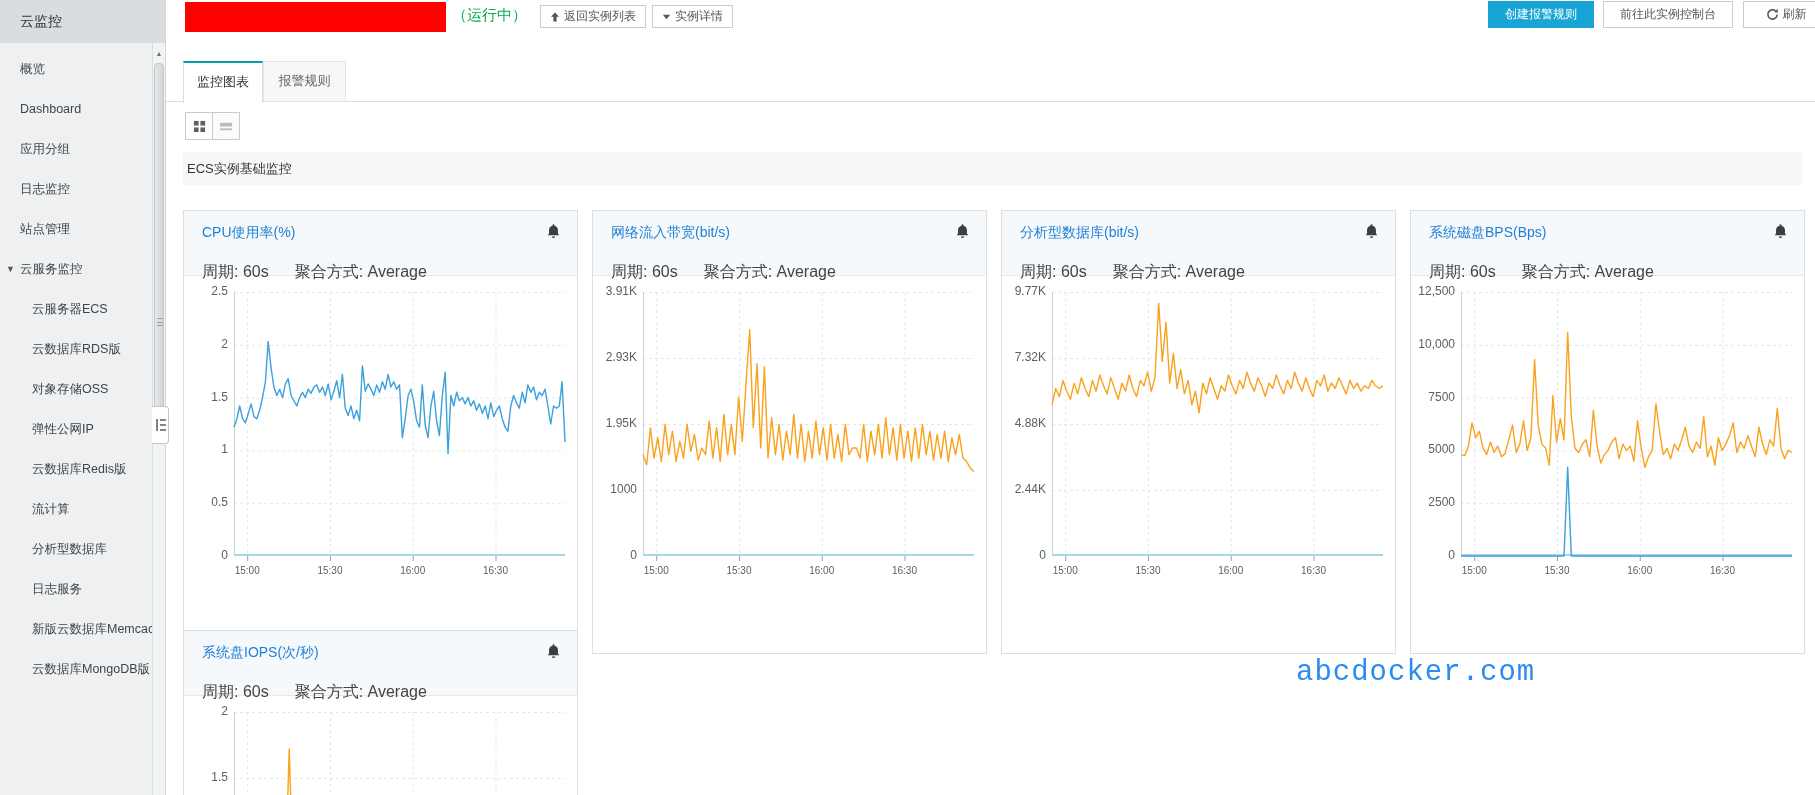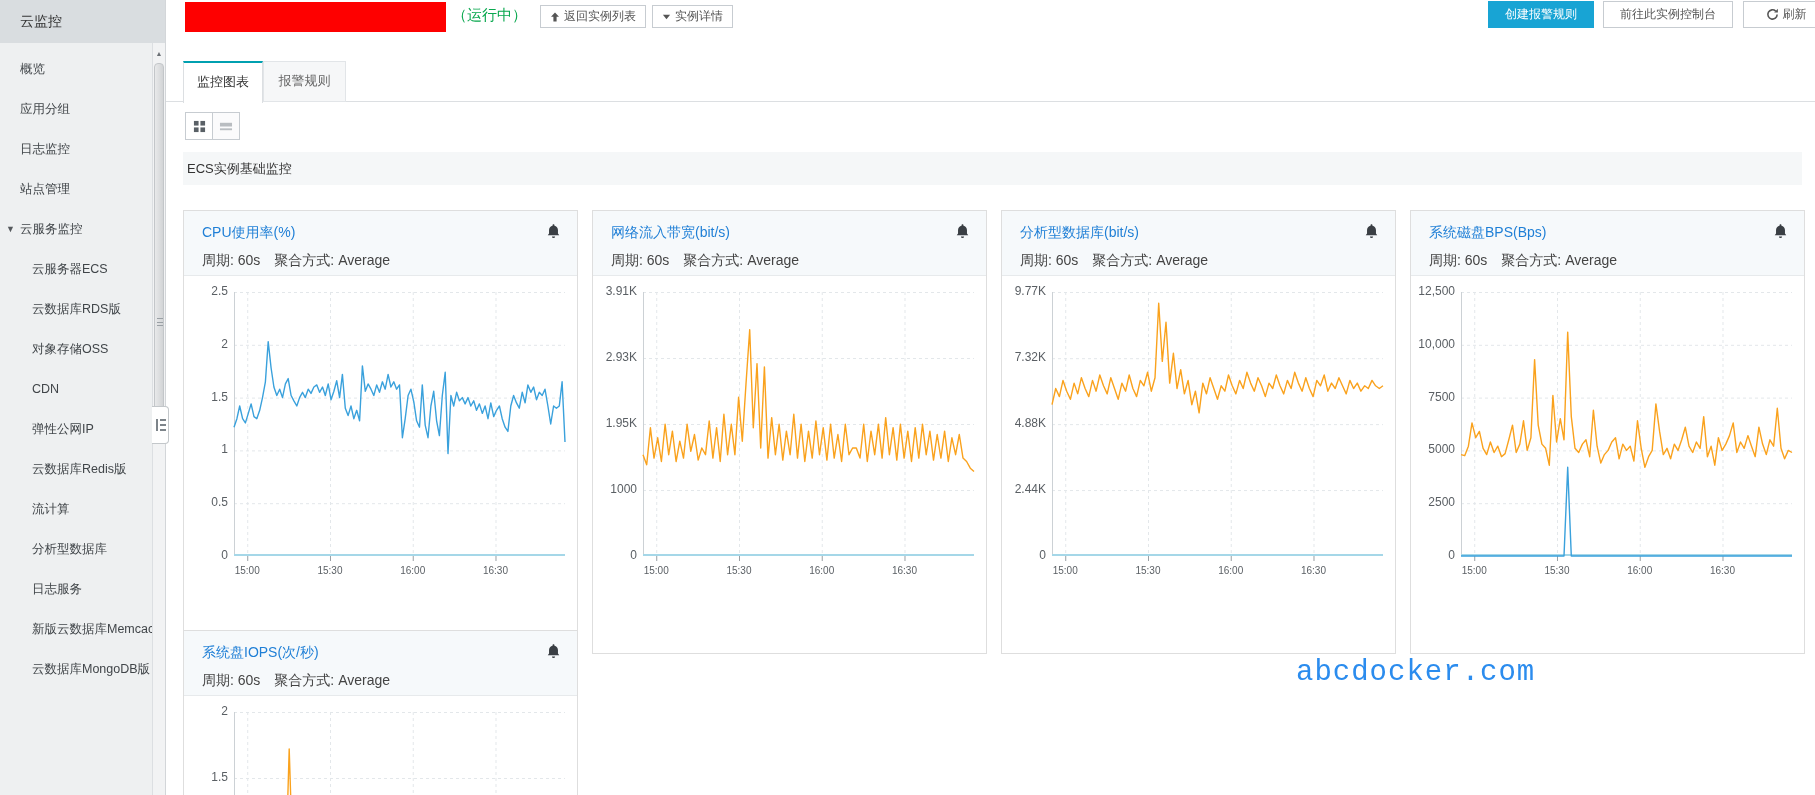--- a/index.html
+++ b/index.html
@@ -68,47 +68,47 @@
   .section-band { position:absolute; left:17px; top:152px; width:1619px; height:33px;
     background:#f5f7f8; display:flex; align-items:center; }
   .section-band span { font-size:13px; color:#333; padding-left:4px; }
 
   
   .cards { position:absolute; left:17px; top:210px; width:1622px; }
   .card { position:absolute; width:395px; height:444px; background:#fff; border:1px solid #dedede; }
   .card-head { position:relative; height:65px; background:#f6f9fb; border-bottom:1px solid #e7eaec;
     padding:13px 16px 0 18px; }
   .card-title { font-size:14px; color:#1f7fd6; cursor:pointer; }
-  .card-sub { margin-top:10px; font-size:14px; color:#444; display:flex; gap:14px; }
+  .card-sub { margin-top:20px; font-size:16px; color:#444; display:flex; gap:26px; }
   .bell { position:absolute; right:14px; top:12px; width:18px; height:18px; cursor:pointer; }
   .chart-body { position:relative; width:393px; height:330px; }
   .ytick { position:absolute; left:0; width:44px; text-align:right; font-size:12px; color:#5a5f64; }
   .xtick { position:absolute; width:44px; text-align:center; font-size:10px; color:#5a5f64; }
 
   
   .watermark { position:absolute; left:1296px; top:656px; font-family:"Liberation Mono","DejaVu Sans Mono",monospace;
     font-size:29px; color:#2b8cee; letter-spacing:1px; }
 </style>
 </head>
 <body>
 
 <div class="app">
 
   <aside class="sidebar">
     <div class="sb-header">云监控</div>
     <nav class="sb-nav" id="sidebar-list">
         <div class="sb-item"><span>概览</span></div>
+        <div class="sb-item"><span>Dashboard</span></div>
         <div class="sb-item"><span>应用分组</span></div>
         <div class="sb-item"><span>日志监控</span></div>
         <div class="sb-item"><span>站点管理</span></div>
         <div class="sb-item"><span class="arrow">▼</span><span>云服务监控</span></div>
         <div class="sb-item lvl1"><span>云服务器ECS</span></div>
         <div class="sb-item lvl1"><span>云数据库RDS版</span></div>
         <div class="sb-item lvl1"><span>对象存储OSS</span></div>
-        <div class="sb-item lvl1"><span>CDN</span></div>
         <div class="sb-item lvl1"><span>弹性公网IP</span></div>
         <div class="sb-item lvl1"><span>云数据库Redis版</span></div>
         <div class="sb-item lvl1"><span>流计算</span></div>
         <div class="sb-item lvl1"><span>分析型数据库</span></div>
         <div class="sb-item lvl1"><span>日志服务</span></div>
         <div class="sb-item lvl1"><span>新版云数据库Memcache</span></div>
         <div class="sb-item lvl1"><span>云数据库MongoDB版</span></div>
       </nav>
     <div class="sb-scrollbar">
       <div class="sb-scroll-up">▲</div>

